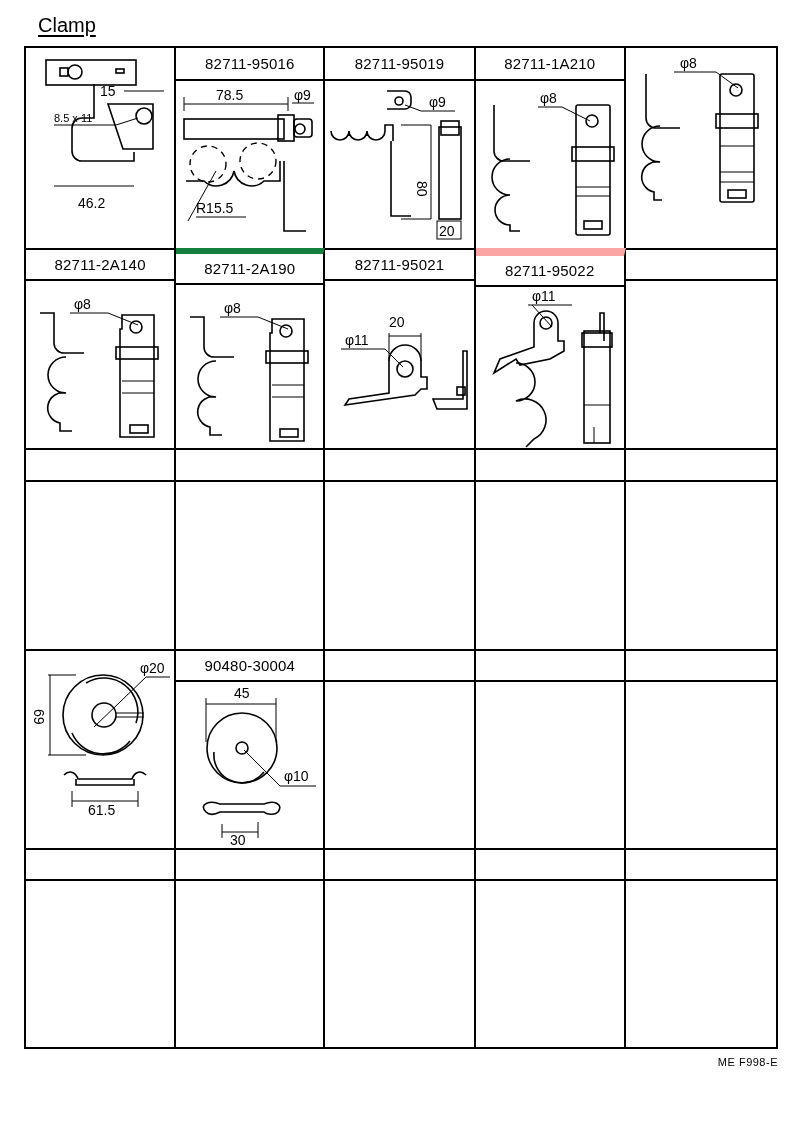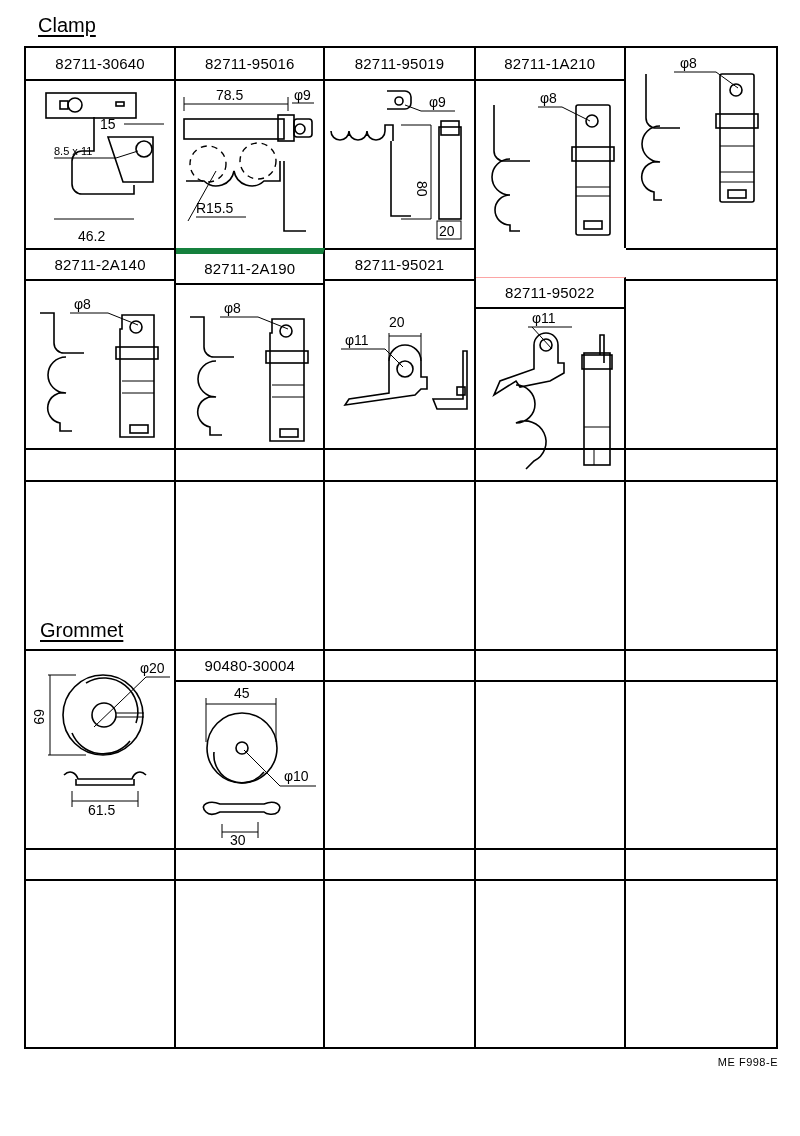--- a/index.html
+++ b/index.html
@@ -24,21 +24,20 @@
 </head>
 <body>
 
 <div class="section-title" style="left:38px; top:14px;">Clamp</div>
 
 <div class="grid" style="top:46px; width:754px; height:1003px;">
 
   <div class="row" style="top:0; height:200px;">
 
     <div class="cell" style="width:151px;">
-      <div class="hdr" style="height:31px;">82711-30640</div>
       <div class="draw" style="height:169px; border-bottom:none; position:relative;">
         <svg width="150" height="169">
           <rect class="stroke" x="20" y="12" width="90" height="25"></rect>
           <circle class="stroke" cx="49" cy="24" r="7"></circle>
           <rect class="stroke" x="34" y="20" width="8" height="8"></rect>
           <rect class="stroke" x="90" y="21" width="8" height="4"></rect>
           <path class="stroke" d="M68 36 V70 H56 a10 10 0 0 0 -10 10 V103 a10 10 0 0 0 10 10 H108 V104"></path>
           <path class="stroke" d="M108 56 h45 v45 h-30 z" transform="translate(-26,0)"></path>
           <circle class="stroke" cx="118" cy="68" r="8"></circle>
           <line class="thin" x1="98" y1="43" x2="138" y2="43"></line>
@@ -187,21 +186,21 @@
           <text x="20" y="64">φ11</text>
           <line class="thin" x1="16" y1="68" x2="60" y2="68"></line>
           <line class="thin" x1="60" y1="68" x2="78" y2="86"></line>
           <path class="stroke" d="M64 112 V80 a16 16 0 0 1 32 0 V96 h6 v12 h-6 l-6 6 l-70 10 l4 -6 z"></path>
           <circle class="stroke" cx="80" cy="88" r="8"></circle>
           <path class="stroke" d="M108 118 h30 V70 h4 V128 h-30 z"></path>
           <rect class="stroke" x="132" y="106" width="8" height="8"></rect>
         </svg>
       </div>
     </div>
-    <div class="cell" style="width:151px; border-top:1px solid #fca5a5;margin-top:29px;">
+    <div class="cell" style="width:151px; border-top:8px solid #fca5a5;">
       <div class="hdr" style="height:29px;">82711-95022</div>
       <div style="height:169px; position:relative;">
         <svg width="150" height="169">
           <text x="56" y="14">φ11</text>
           <line class="thin" x1="52" y1="18" x2="96" y2="18"></line>
           <line class="thin" x1="56" y1="18" x2="76" y2="40"></line>
           <path class="stroke" d="M58 60 V36 a12 12 0 0 1 24 0 V54 h6 v10 l-14 8 l-30 6 l-4 -6 l-22 14 l6 -14 z"></path>
           <circle class="stroke" cx="70" cy="36" r="6"></circle>
           <path class="stroke" d="M40 76 a18 18 0 0 1 0 38 a18 18 0 0 1 18 38 l-8 8"></path>
           <rect class="stroke" x="108" y="44" width="26" height="112"></rect>
@@ -214,23 +213,20 @@
     </div>
     <div class="cell" style="width:151px; border-top:2px solid #000;">
       <div class="hdr" style="height:29px;"></div>
       <div style="height:169px;"></div>
     </div>
   </div>
 
   <div class="row" style="top:400px; height:201px;">
     <div class="cell" style="width:151px; border-top:2px solid #000;">
       <div class="hdr" style="height:30px;"></div>
-      <div style="height:169px; position:relative;">
-        <div class="section-title" style="left:14px; top:137px;">Grommet</div>
-      </div>
     </div>
     <div class="cell" style="width:150px; border-top:2px solid #000;">
       <div class="hdr" style="height:30px;"></div>
       <div style="height:169px;"></div>
     </div>
     <div class="cell" style="width:151px; border-top:2px solid #000;">
       <div class="hdr" style="height:30px;"></div>
       <div style="height:169px;"></div>
     </div>
     <div class="cell" style="width:151px; border-top:2px solid #000;">

